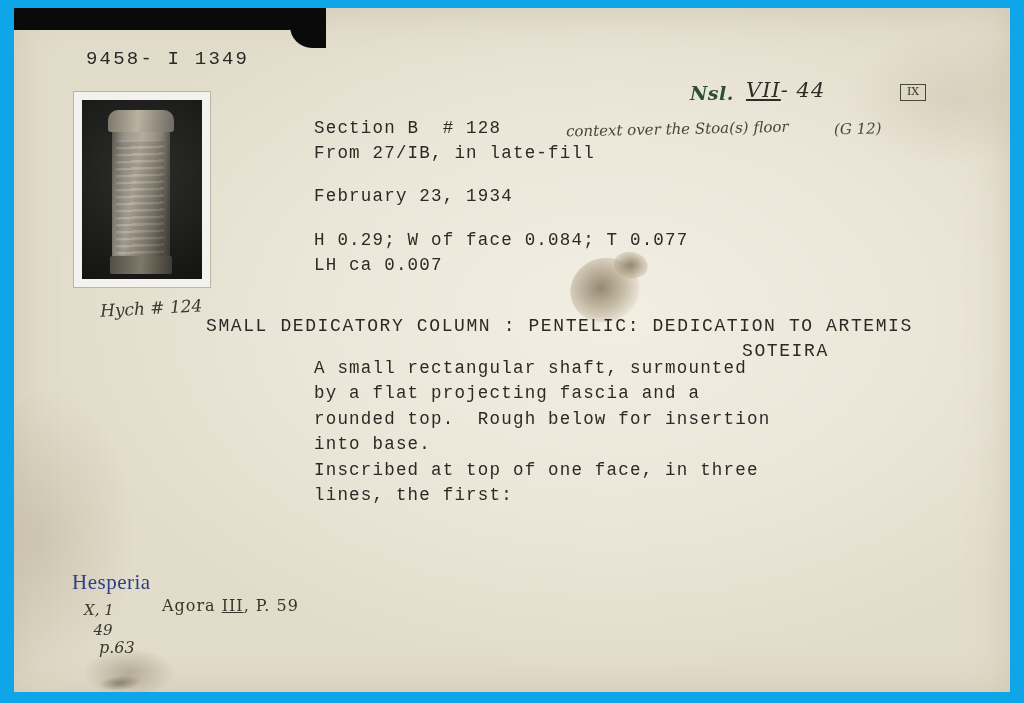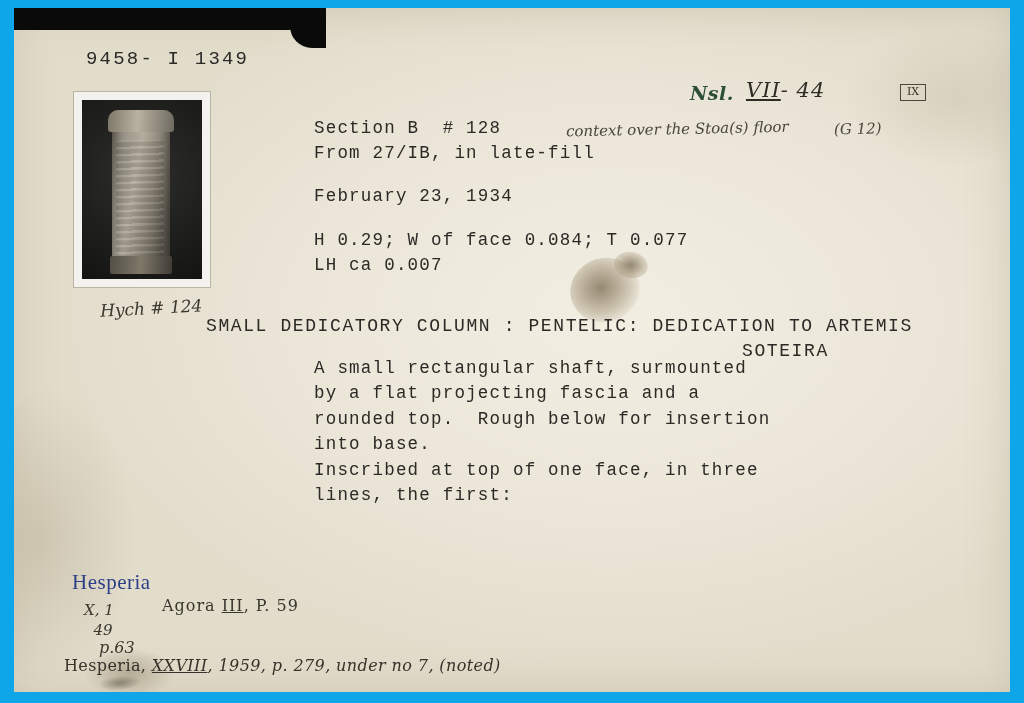--- a/index.html
+++ b/index.html
@@ -332,18 +332,17 @@
 rounded top.  Rough below for insertion
 into base.
 Inscribed at top of one face, in three
 lines, the first:</div>
 
     <div id="hesperia-blue">Hesperia</div>
     <div id="agora-line">Agora <span class="ul">III</span>, P. 59</div>
     <div id="xi-line">X, 1
   49</div>
     <div id="p63-line">p.63</div>
-    <div id="hesperia-2">Hesperia, <span class="ul it">XXVIII</span><span class="it">, 1959, p. 279, under no 7, (noted)</span></div>
 
     <div id="pencil-mark"></div>
 
   </div>
 </div>
 
 </body></html>

